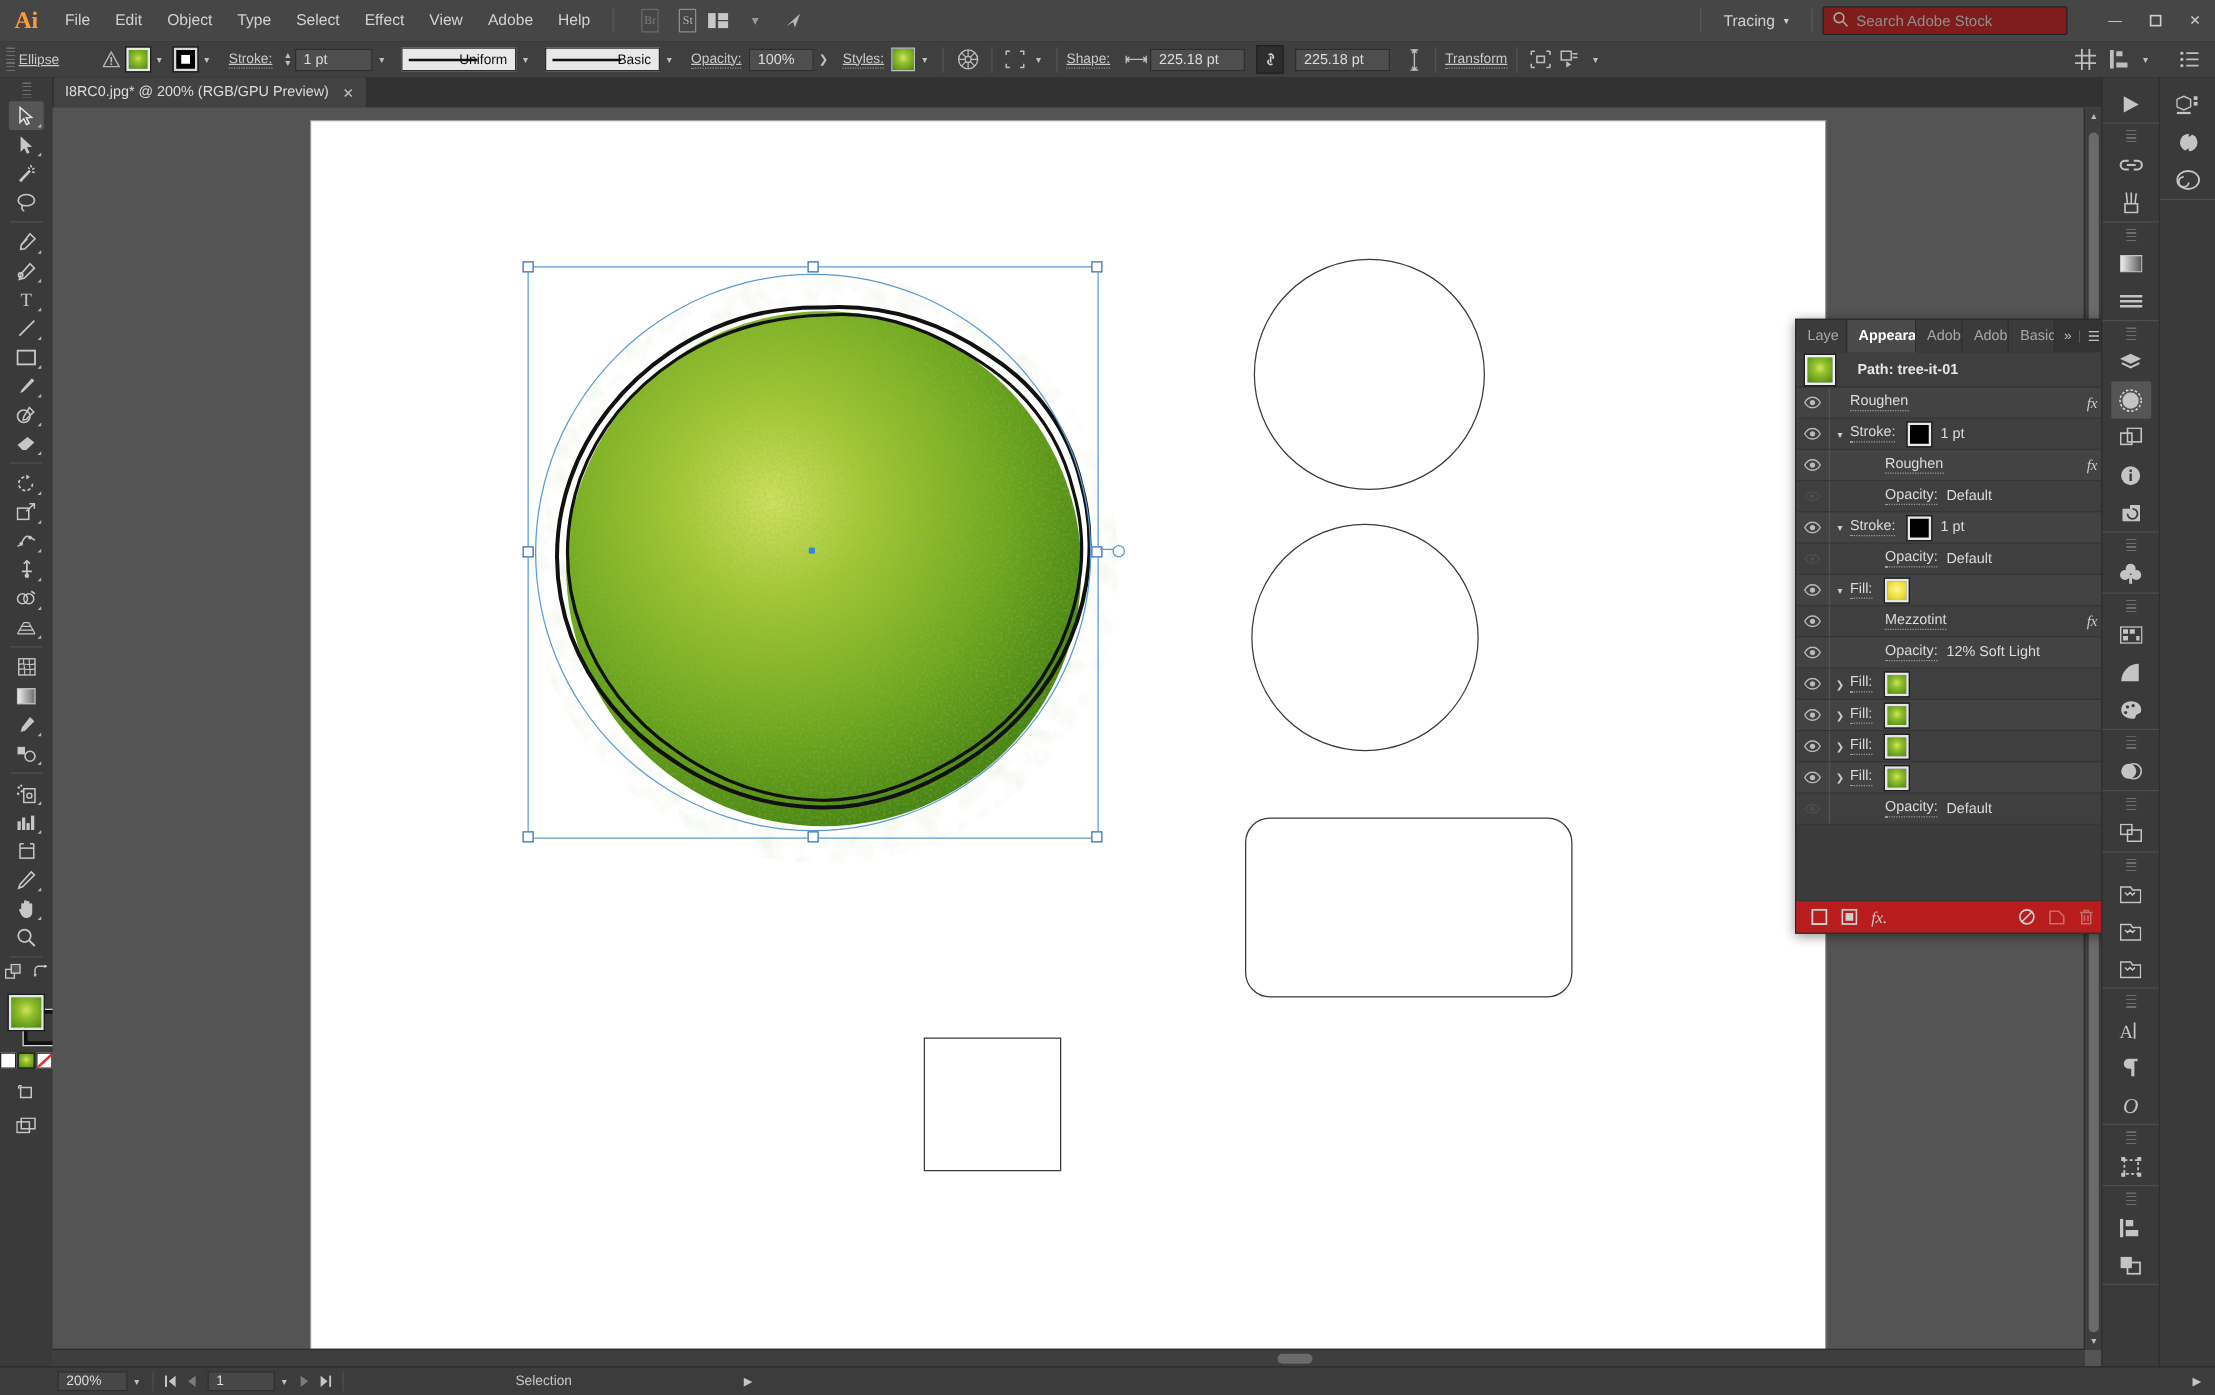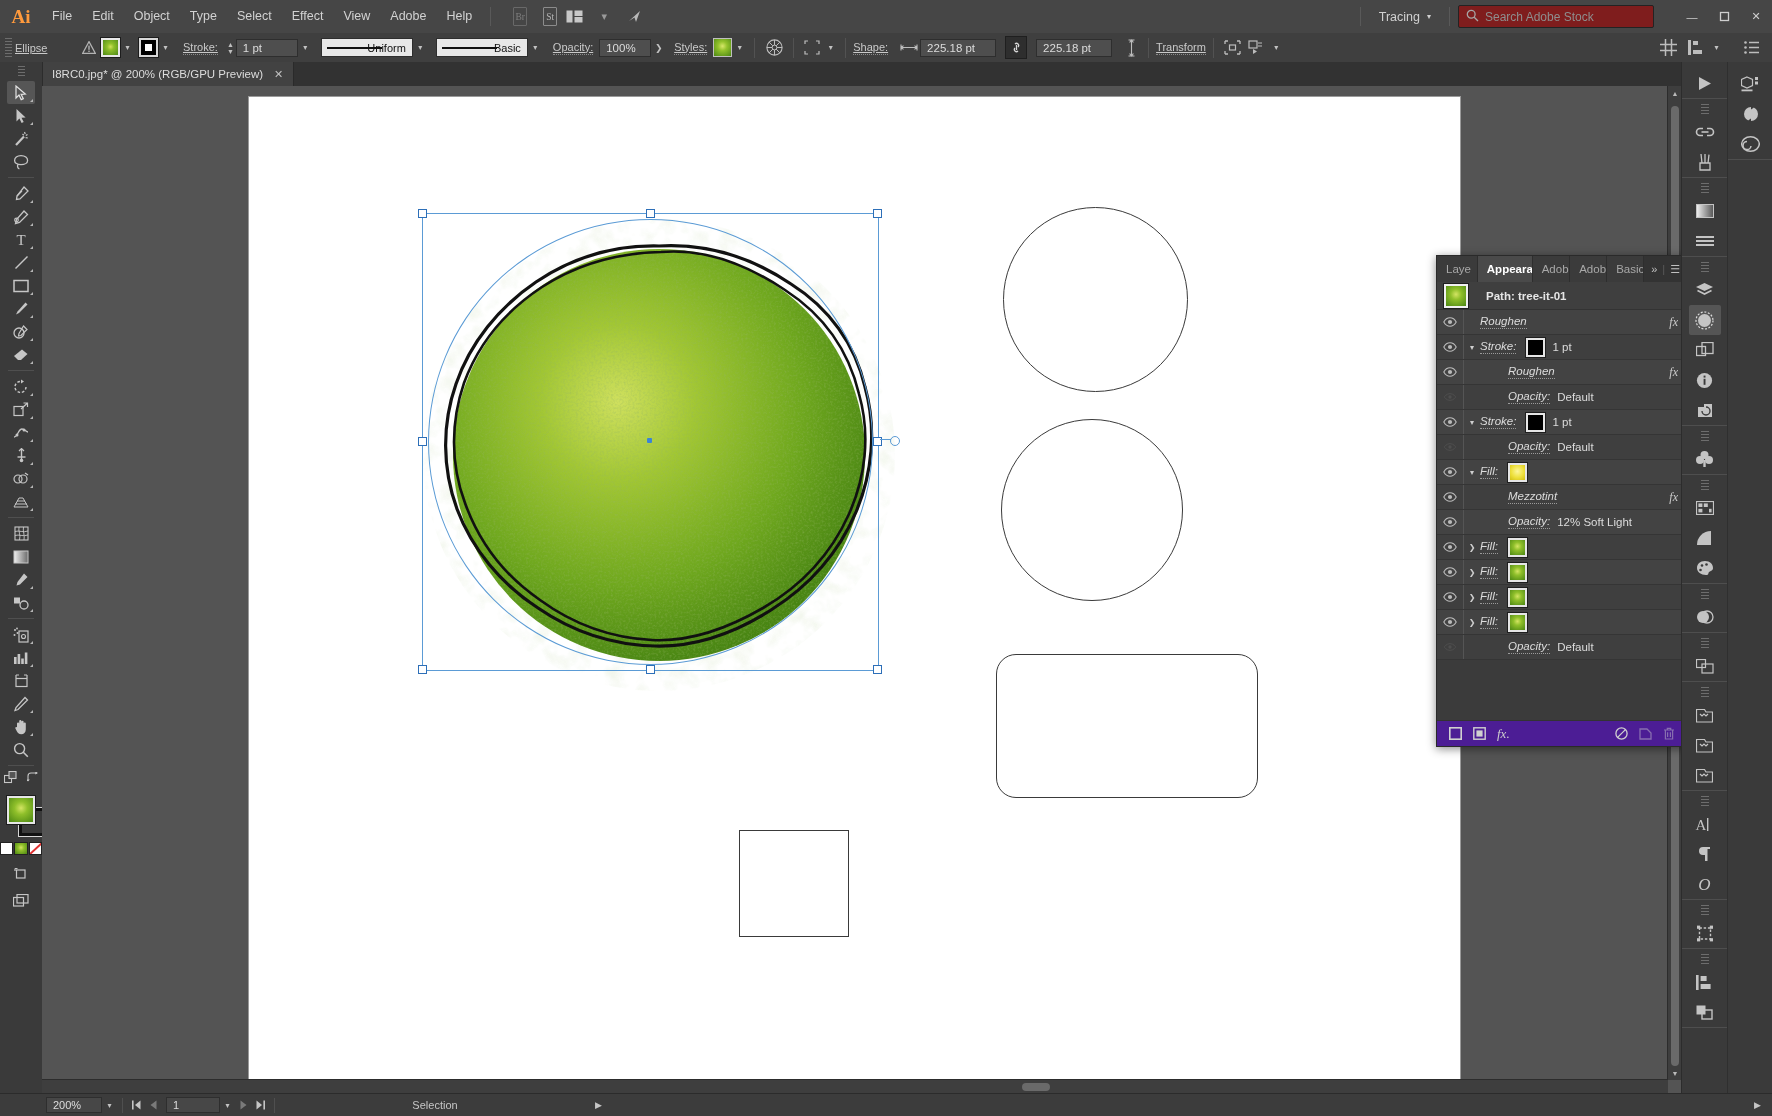--- a/index.html
+++ b/index.html
@@ -115,27 +115,27 @@
   .ap-title{margin-left:18px;color:#e6e6e6;font-size:11.5px;font-weight:bold;}
   .ap-list{height:374px;overflow:hidden;}
   .ap-row{display:flex;align-items:center;height:24px;border-bottom:1px solid #353535;background:#434343;}
   .ap-row:nth-child(even){background:#3f3f3f;}
   .eye{width:26px;display:flex;align-items:center;justify-content:center;}
   .eye svg{opacity:.85;}
   .eye.off svg{opacity:.32;}
   .apdiv{width:1px;height:24px;background:#555;}
   .tw{width:16px;display:flex;align-items:center;justify-content:center;color:#cfcfcf;font-size:8px;}
   .ap-lbl{font-size:11.5px;color:#dcdcdc;}
-  .ap-lbl.u{border-bottom:1px dotted #9a9a9a;line-height:13px;font-style:italic;}
+  .ap-lbl.u{border-bottom:1px dotted #9a9a9a;line-height:13px;}
   .ap-val{font-size:11.5px;color:#dcdcdc;margin-left:7px;}
   .ap-sw{width:15px;height:15px;border:2px solid #e6e6e6;outline:1px solid #1f1f1f;margin-left:10px;}
   .fxm{margin-left:auto;margin-right:9px;color:#cdcdcd;font-size:12px;font-style:italic;
        font-family:"Liberation Serif",serif;}
   .ap-foot{position:absolute;left:0;bottom:0;width:250px;height:26px;display:flex;align-items:center;
-           gap:11px;padding:0 12px;box-sizing:border-box;background:#4c1d95;border-top:1px solid #333;}
+           gap:11px;padding:0 12px;box-sizing:border-box;background:#b91c1c;border-top:1px solid #333;}
   .ap-foot .fi{color:#cdcdcd;display:flex;align-items:center;}
   .ap-foot .spacer{margin-left:auto;}
   .ap-foot .dim{opacity:.45;}
 
   
   .rdock{position:absolute;right:0;top:62px;width:90px;height:1032px;background:#3a3a3a;
          border-left:1px solid #2c2c2c;display:flex;}
   .rcol{width:45px;border-right:1px solid #2f2f2f;}
   .rcol2{width:45px;}
   .r-grip{width:8px;height:11px;margin:5px auto 2px auto;

